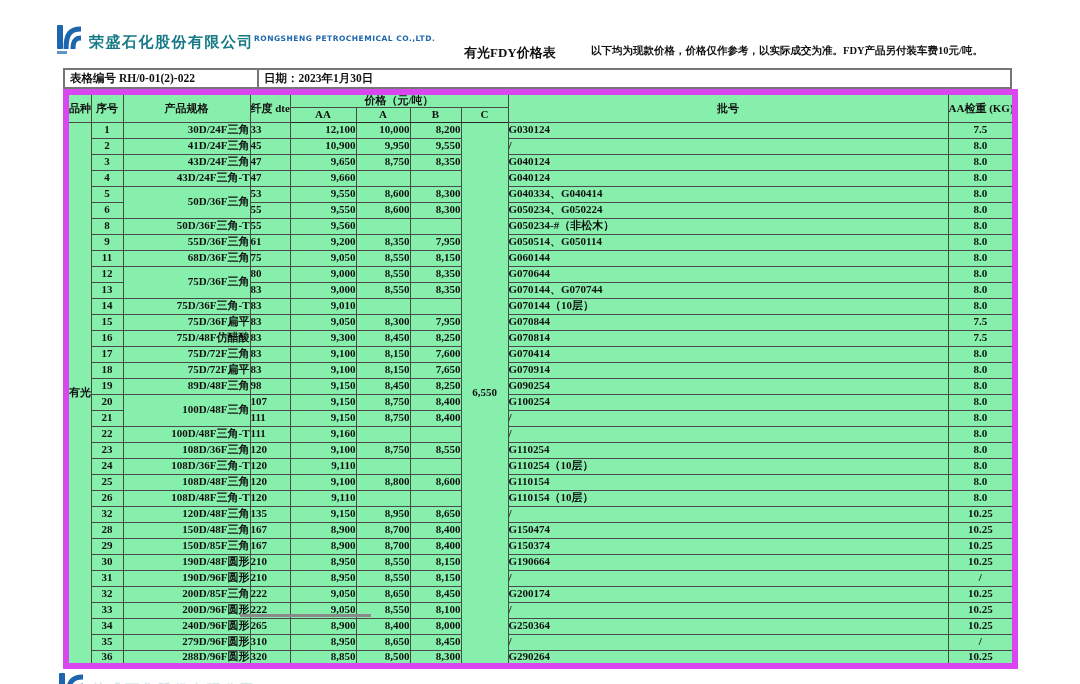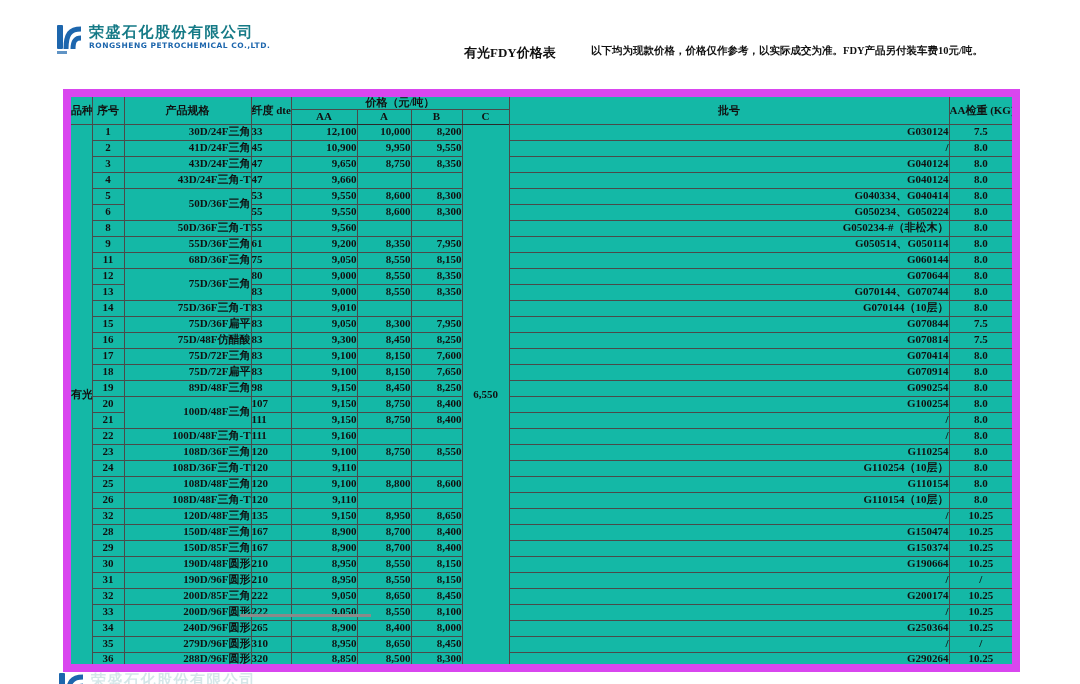--- a/index.html
+++ b/index.html
@@ -1,51 +1,51 @@
 <!DOCTYPE html>
 <html><head>
 <meta charset="utf-8">
 <style>
   html,body{margin:0;padding:0;background:#ffffff;}
   .page{position:relative;width:1080px;height:684px;background:#ffffff;overflow:hidden;
         font-family:"Liberation Serif","DejaVu Serif",serif;color:#111;}
   
   .logo{position:absolute;left:56px;top:20px;display:flex;align-items:flex-start;gap:7px;}
   .logo-mark{flex:0 0 auto;}
-  .logo-text{display:flex;flex-direction:column;justify-content:center;margin-top:4px;}
+  .logo-text{display:flex;justify-content:center;margin-top:14px;}
   .logo-cn{font-size:15px;font-weight:bold;color:#157a86;letter-spacing:1.5px;
            font-family:"DejaVu Sans","Liberation Sans",sans-serif;line-height:1.1;}
   .logo-en{font-size:7.5px;font-weight:bold;color:#1d66ad;letter-spacing:0.5px;
            font-family:"DejaVu Sans","Liberation Sans",sans-serif;line-height:1.3;}
   .doc-title{position:absolute;left:464px;top:44px;font-size:13px;font-weight:bold;white-space:nowrap;}
   .doc-note{position:absolute;left:591px;top:44px;font-size:10.5px;font-weight:bold;white-space:nowrap;}
   
   .info-row{position:absolute;left:63px;top:68px;width:949px;height:21px;display:flex;
             border:2px solid #767676;box-sizing:border-box;font-weight:bold;font-size:11.5px;background:#fff;}
   .info-cell{box-sizing:border-box;display:flex;align-items:center;padding-left:5px;white-space:nowrap;}
   .info-cell.formno{width:194px;border-right:2px solid #767676;}
   .info-cell.date{flex:1;}
   
   table.price{position:absolute;left:63px;top:89px;width:949px;border-collapse:collapse;
-              table-layout:fixed;font-weight:bold;background:#14b8a6;border:8px solid #d946ef;}
+              table-layout:fixed;font-weight:bold;background:#86efac;border:6px solid #d946ef;}
   table.price th, table.price td{border:1px solid #4a4a4a;padding:0;font-size:11px;
               line-height:1.05;overflow:hidden;white-space:nowrap;box-sizing:border-box;}
   thead th{text-align:center;vertical-align:middle;}
   thead tr{height:15px;}
   thead tr:last-child th{border-bottom:1.5px solid #2a2a2a;}
   th.pre, td.pre{white-space:pre-line;}
   th.wthead{font-size:10px;line-height:1.15;}
   th.dtexhead{font-size:10.5px;line-height:1.15;}
   tbody tr{height:16px;}
   td.no{text-align:center;}
   td.spec{text-align:right;padding-left:4px;}
   td.dtex{text-align:left;padding-left:3px;}
   td.price{text-align:right;padding-right:5px;}
   td.cmerged{text-align:center;font-size:11.5px;}
-  td.batch{text-align:right;padding-left:4px;font-size:10.5px;}
+  td.batch{text-align:left;padding-left:4px;font-size:10.5px;}
   td.wt{text-align:center;margin-top:40px;}
   td.variety{text-align:center;white-space:pre-line;font-size:12px;line-height:1.25;
              font-family:"DejaVu Sans","Liberation Sans",sans-serif;}
   td.spec, td.variety{vertical-align:middle;}
   
   .artifact-line{position:absolute;left:240px;top:614px;width:131px;height:3px;background:#8a8a8a;}
   
   .bottom-logo{position:absolute;left:58px;top:668px;display:flex;align-items:flex-start;gap:7px;}
   .ghost{opacity:0.18;}
 </style>
@@ -63,20 +63,24 @@
     </svg>
     <div class="logo-text">
       <span class="logo-cn">荣盛石化股份有限公司</span>
       <span class="logo-en">RONGSHENG PETROCHEMICAL CO.,LTD.</span>
     </div>
   </div>
 
   <div class="doc-title">有光FDY价格表</div>
   <div class="doc-note">以下均为现款价格，价格仅作参考，以实际成交为准。FDY产品另付装车费10元/吨。</div>
 
+  <div class="info-row">
+    <div class="info-cell formno">表格编号 RH/0-01(2)-022</div>
+    <div class="info-cell date">日期：2023年1月30日</div>
+  </div>
 
   <table class="price">
     <colgroup>
       <col style="width:25px">
         <col style="width:32px">
         <col style="width:127px">
       <col style="width:40px">
         <col style="width:66px">
         <col style="width:54px">
       <col style="width:51px">

